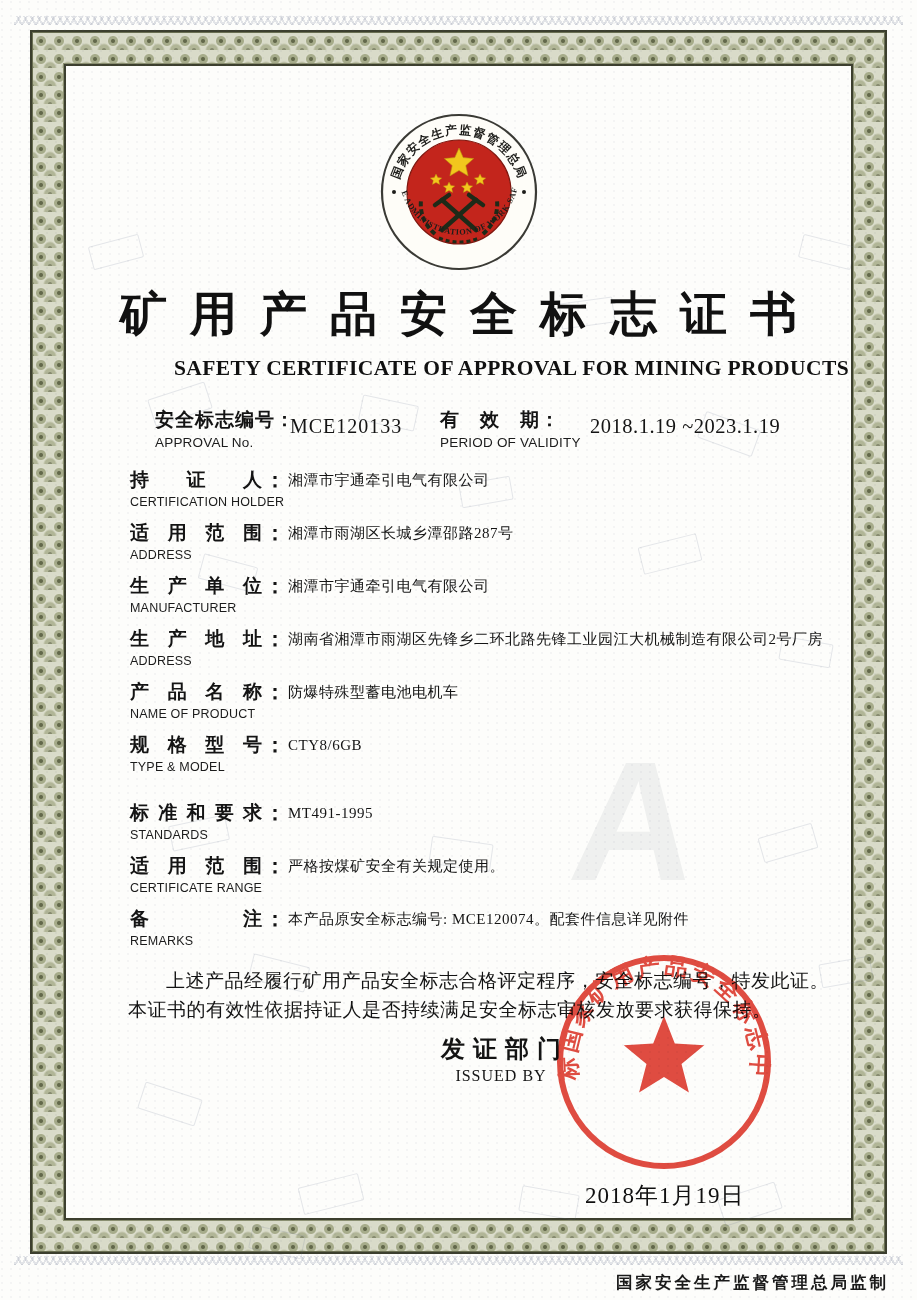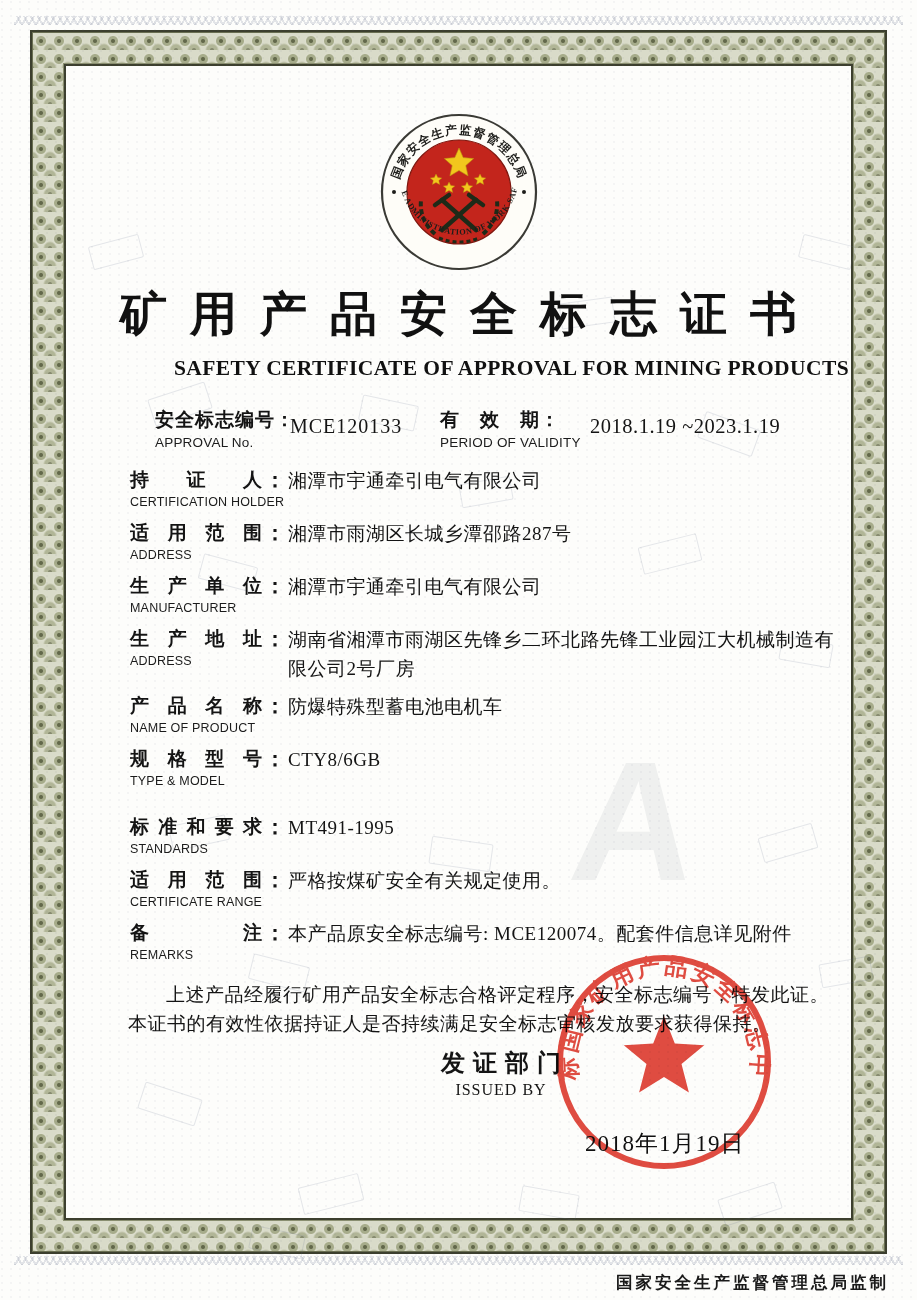--- a/index.html
+++ b/index.html
@@ -62,33 +62,33 @@
   .validity-value{flex:1;font-size:20.5px;letter-spacing:.5px;padding-top:8px;}
   
   .fields{margin:16px 0 0 62px;}
   .field{display:flex;margin-bottom:9px;}
   .field .left{width:132px;flex:0 0 132px;}
   .field .cn{display:block;width:132px;font-size:19px;font-weight:600;
     text-align:justify;text-align-last:justify;line-height:28px;white-space:nowrap;}
   .field .en{display:block;font-size:12.5px;letter-spacing:.2px;white-space:nowrap;
     font-family:"Liberation Sans",sans-serif;color:#1b1b1b;margin-top:1px;line-height:15px;}
   .field .colon{width:26px;flex:0 0 26px;font-size:21px;font-weight:600;line-height:28px;text-align:center;}
-  .field .value{flex:1;font-size:19px;line-height:29px;letter-spacing:.5px;padding-right:6px;}
+  .field .value{flex:1;font-size:15px;line-height:29px;letter-spacing:.5px;padding-right:6px;}
   .field.gap-before{margin-top:24px;}
   
   .statement{
     margin:18px 20px 0 60px;font-size:19px;line-height:1.52;text-align:justify;
     text-indent:2em;letter-spacing:.5px;
   }
   
   .issued{display:inline-block;margin:8px 0 0 365px;text-align:center;}
   .issued .cn{font-size:24px;font-weight:600;letter-spacing:8px;text-indent:8px;}
   .issued .en{font-size:16px;letter-spacing:1px;margin-top:2px;font-family:"Liberation Serif",serif;}
   
-  .issue-date{position:absolute;left:585px;top:1128px;font-size:23px;letter-spacing:1px;color:#101010;z-index:6;}
+  .issue-date{position:absolute;left:585px;top:1180px;font-size:23px;letter-spacing:1px;color:#101010;z-index:6;}
   
   .seal{position:absolute;left:550px;top:948px;width:228px;height:228px;opacity:.88;mix-blend-mode:multiply;z-index:5;}
   
   .watermark-a{
     position:absolute;left:505px;top:655px;font-size:170px;font-weight:700;
     color:rgba(100,106,120,0.09);transform:skewX(-6deg);z-index:0;
     font-family:"Liberation Sans",sans-serif;pointer-events:none;
   }
   
   .footer{

